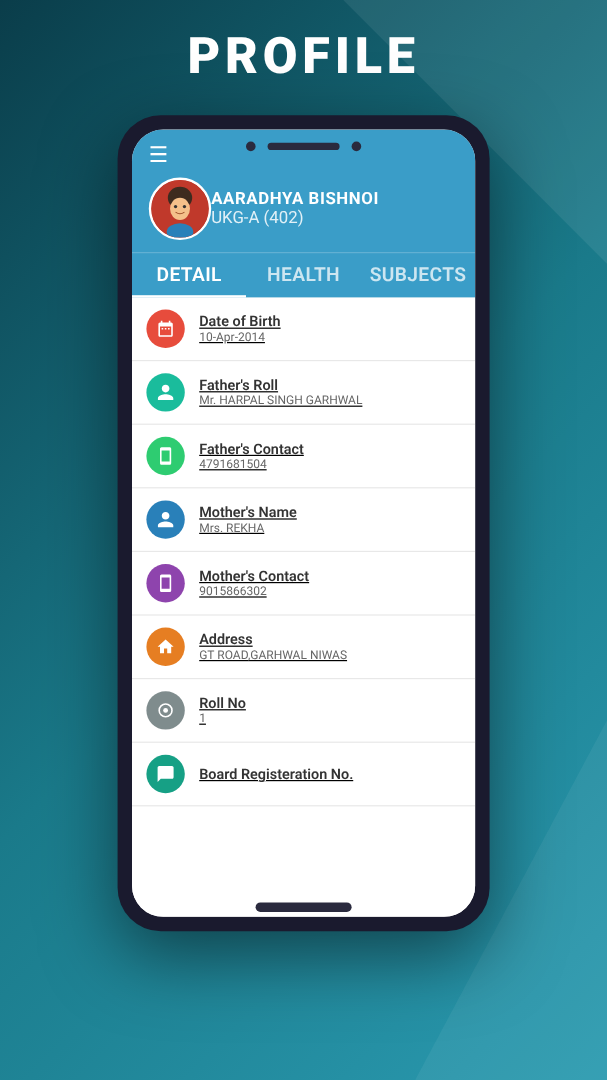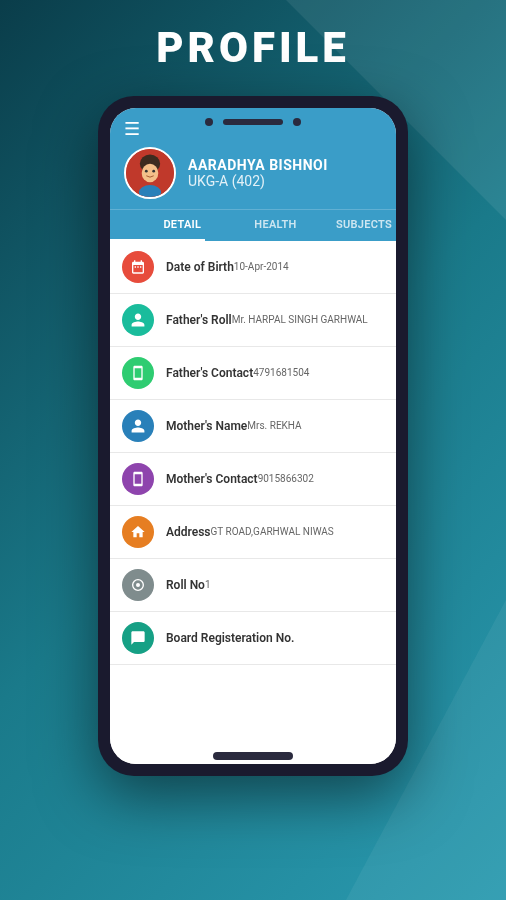--- a/index.html
+++ b/index.html
@@ -109,21 +109,20 @@
     }
     .menu-icon {
       color: white;
       font-size: 18px;
       margin-bottom: 8px;
       cursor: pointer;
     }
     .profile-info {
       display: flex;
       align-items: center;
-      gap: 12px;
     }
     .avatar {
       width: 52px; height: 52px;
       border-radius: 50%;
       background: #c0392b;
       overflow: hidden;
       border: 2px solid white;
       display: flex;
       align-items: center;
       justify-content: center;
@@ -142,23 +141,23 @@
 
     
     .tabs {
       background: #3a9dc8;
       display: flex;
       border-top: 1px solid rgba(255,255,255,0.2);
     }
     .tab {
       flex: 1;
       padding: 8px 4px;
-      text-align: right;
+      text-align: center;
       color: rgba(255,255,255,0.75);
-      font-size: 11px;
+      font-size: 16px;
       font-weight: 600;
       letter-spacing: 0.3px;
       cursor: pointer;
       border-bottom: 2px solid transparent;
     }
     .tab.active {
       color: white;
       border-bottom: 2px solid white;
     }
 
@@ -189,21 +188,22 @@
     .icon-teal { background: #1abc9c; }
     .icon-green { background: #2ecc71; }
     .icon-blue-dark { background: #2980b9; }
     .icon-purple { background: #8e44ad; }
     .icon-orange { background: #e67e22; }
     .icon-gray { background: #7f8c8d; }
     .icon-cyan { background: #16a085; }
 
     .item-text {
       display: flex;
-      flex-direction: row;
+      flex-direction: column;
+      text-decoration: underline;
     }
     .item-label {
       font-size: 12px;
       font-weight: 600;
       color: #333;
     }
     .item-value {
       font-size: 10px;
       color: #666;
       margin-top: 1px;

